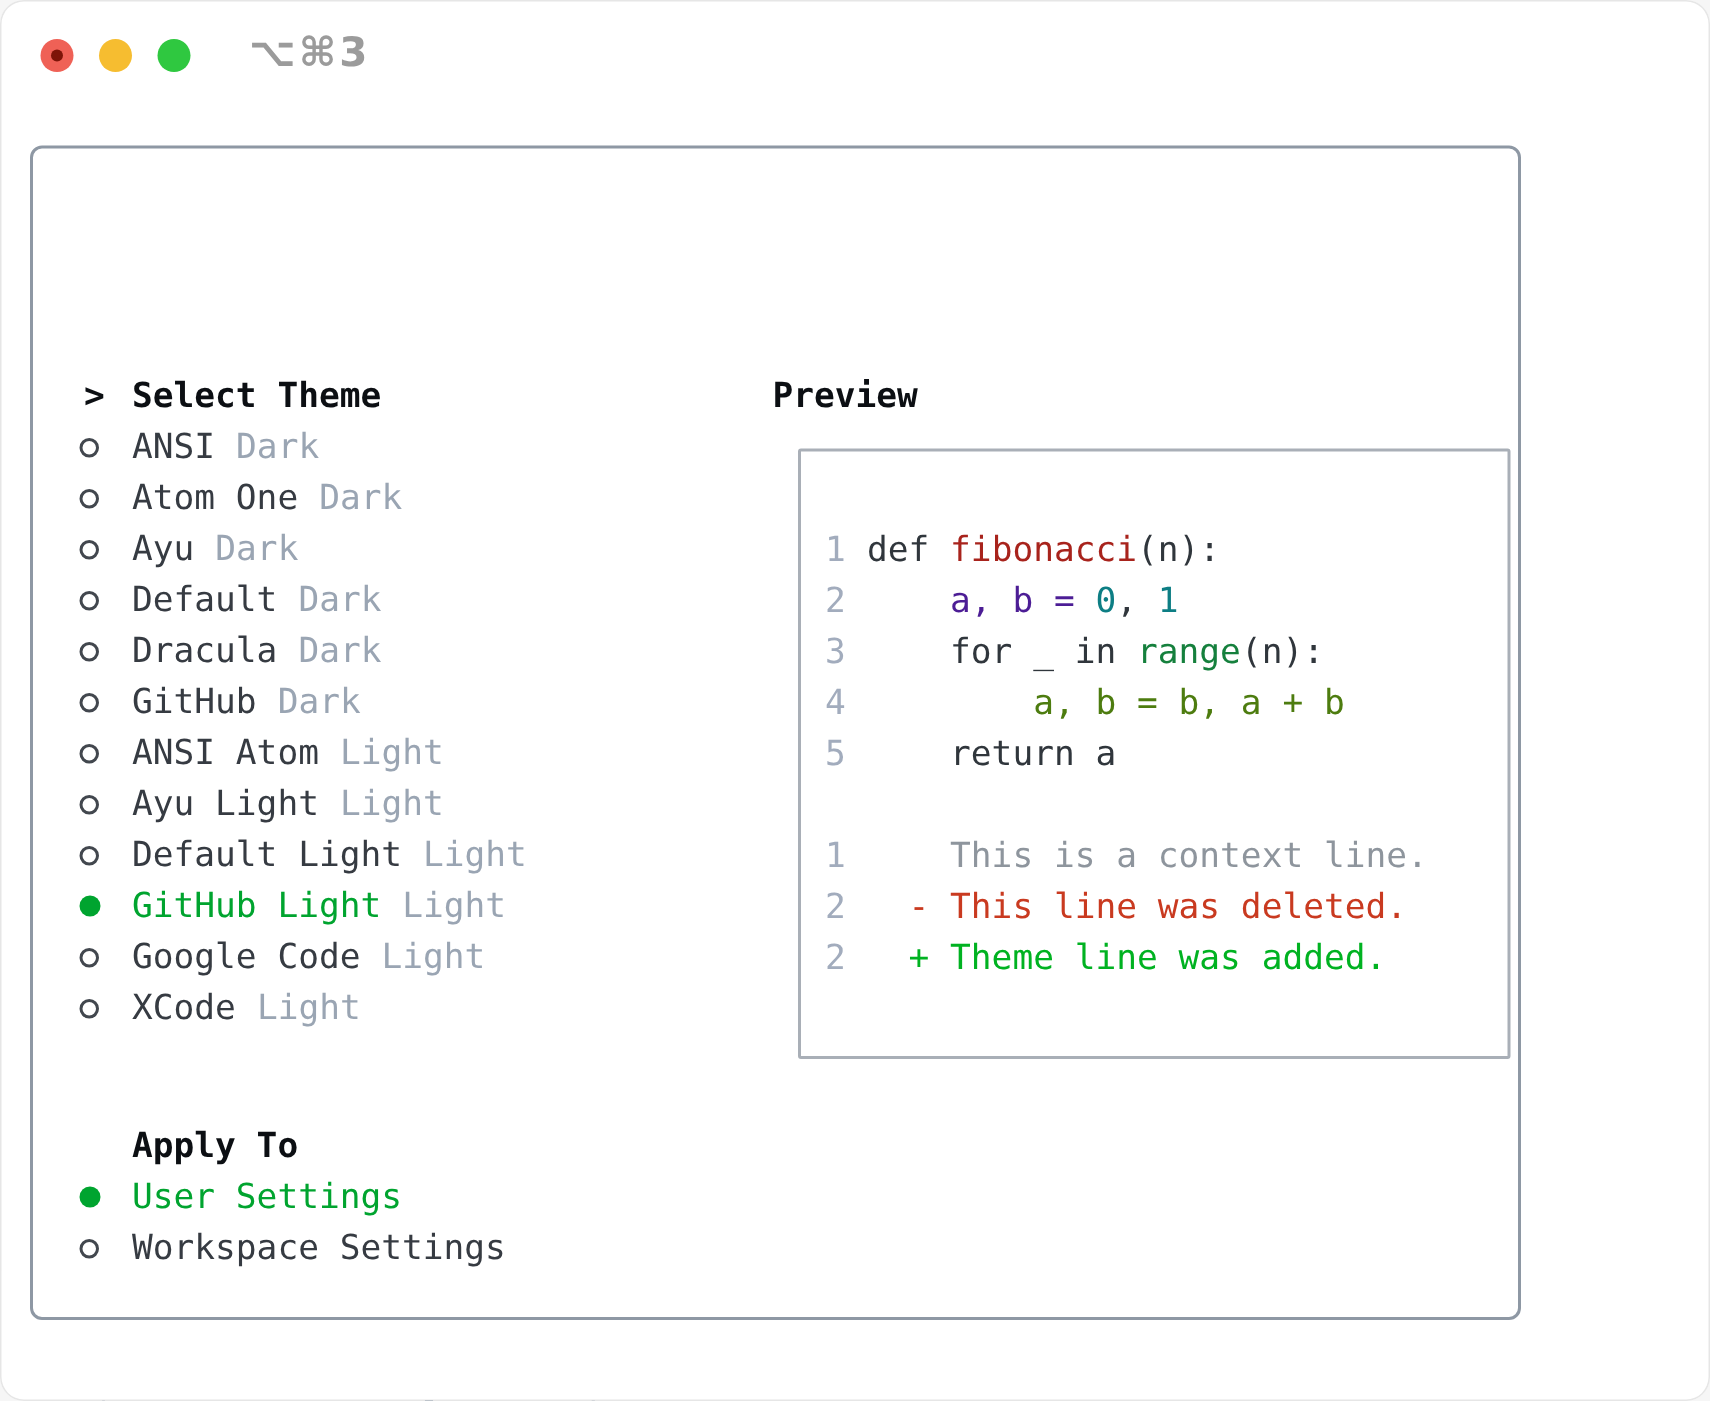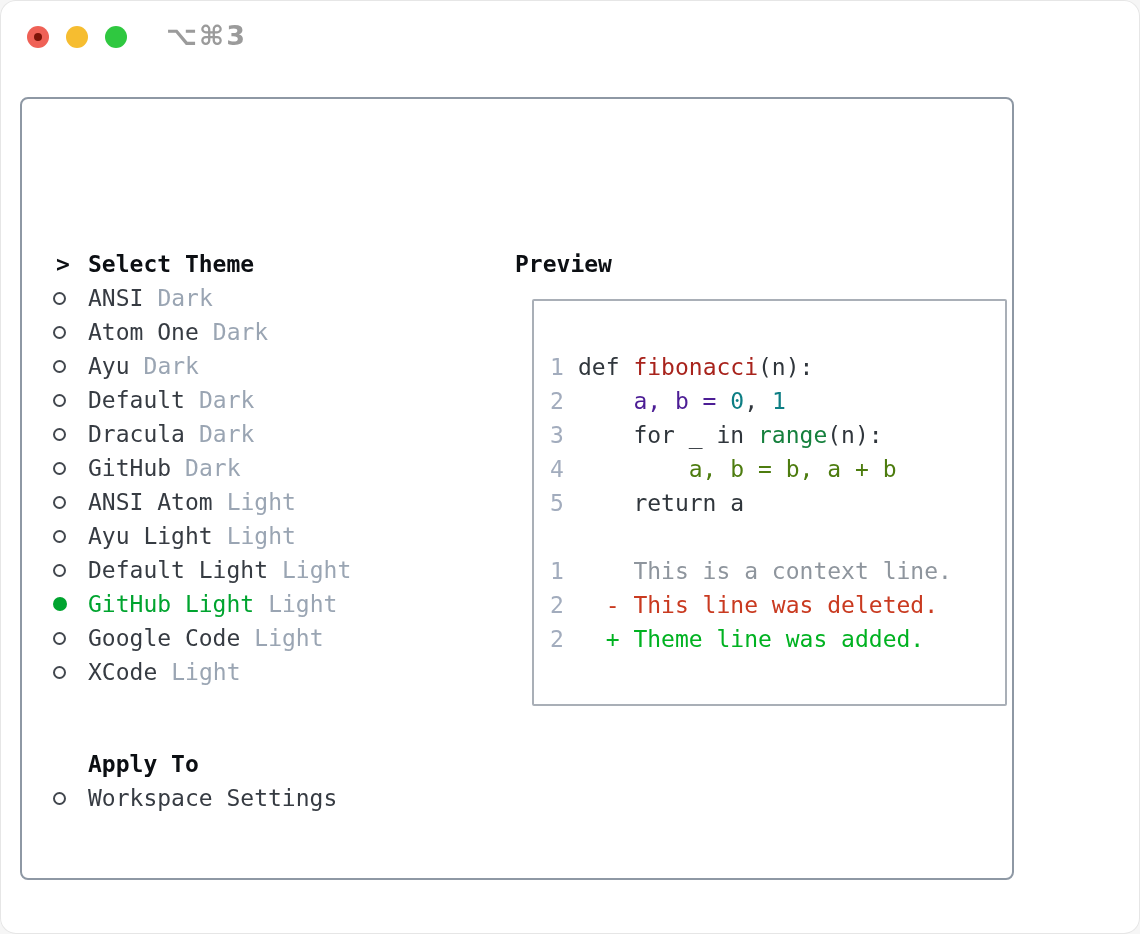--- a/index.html
+++ b/index.html
@@ -153,20 +153,26 @@
         <span class="name">XCode</span>
         <span class="variant">Light</span>
       </div>
     </div>
 
     <div class="apply-col">
       <div class="row">
         <span class="marker"></span>
         <span class="heading">Apply To</span>
       </div>
+      <div class="row sel">
+        <span class="marker">
+            <span class="radio filled"></span>
+          </span>
+        <span class="name">User Settings</span>
+      </div>
       <div class="row">
         <span class="marker">
             <span class="radio"></span>
           </span>
         <span class="name">Workspace Settings</span>
       </div>
     </div>
 
     <div class="hint">
       <div>(Use Enter to select, Tab to</div>

